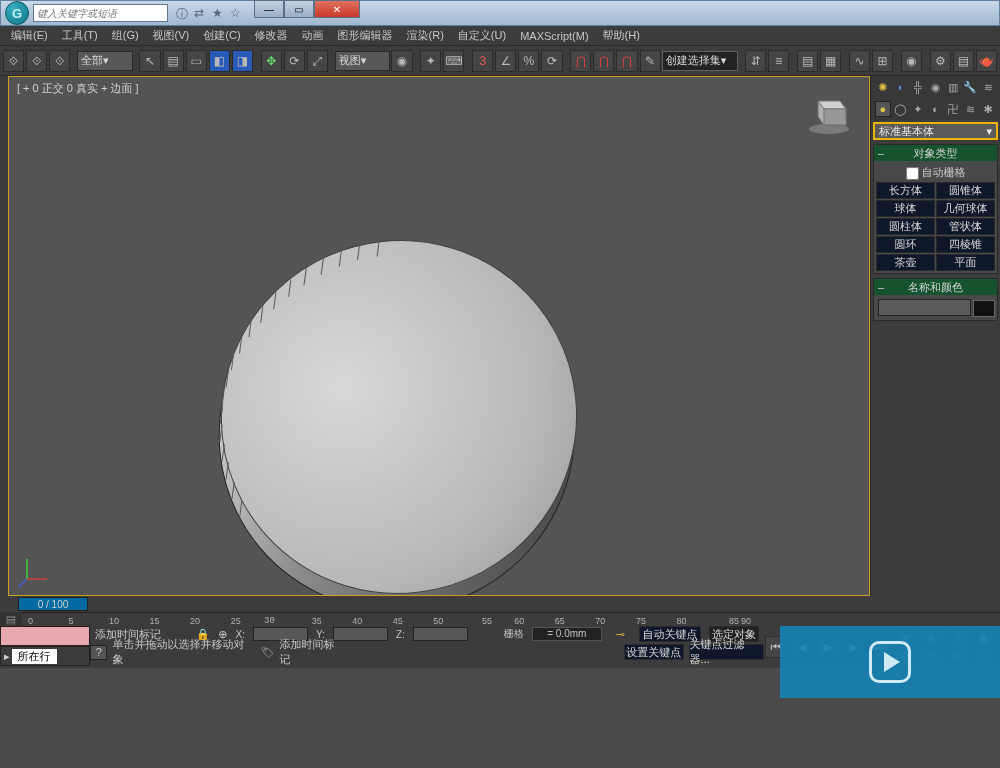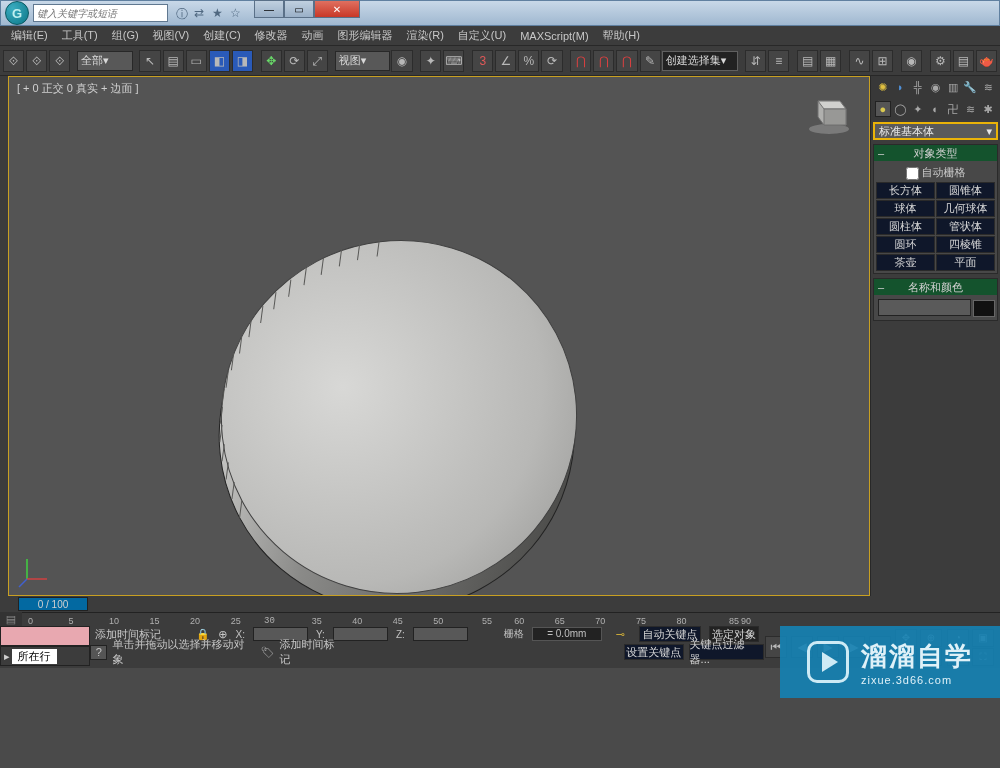--- a/index.html
+++ b/index.html
@@ -373,17 +373,13 @@
       <div class="tb-btn">⊙</div>
       <div class="tb-btn">⛶</div>
     </div>
   </div>
 </div>
 
 <div class="watermark">
   <div class="wm-icon">
       <div class="wm-play"></div>
     </div>
-  <div class="wm-text">
-    <div class="wm-main">溜溜自学</div>
-    <div class="wm-sub">zixue.3d66.com</div>
-  </div>
 </div>
 
 </body></html>

